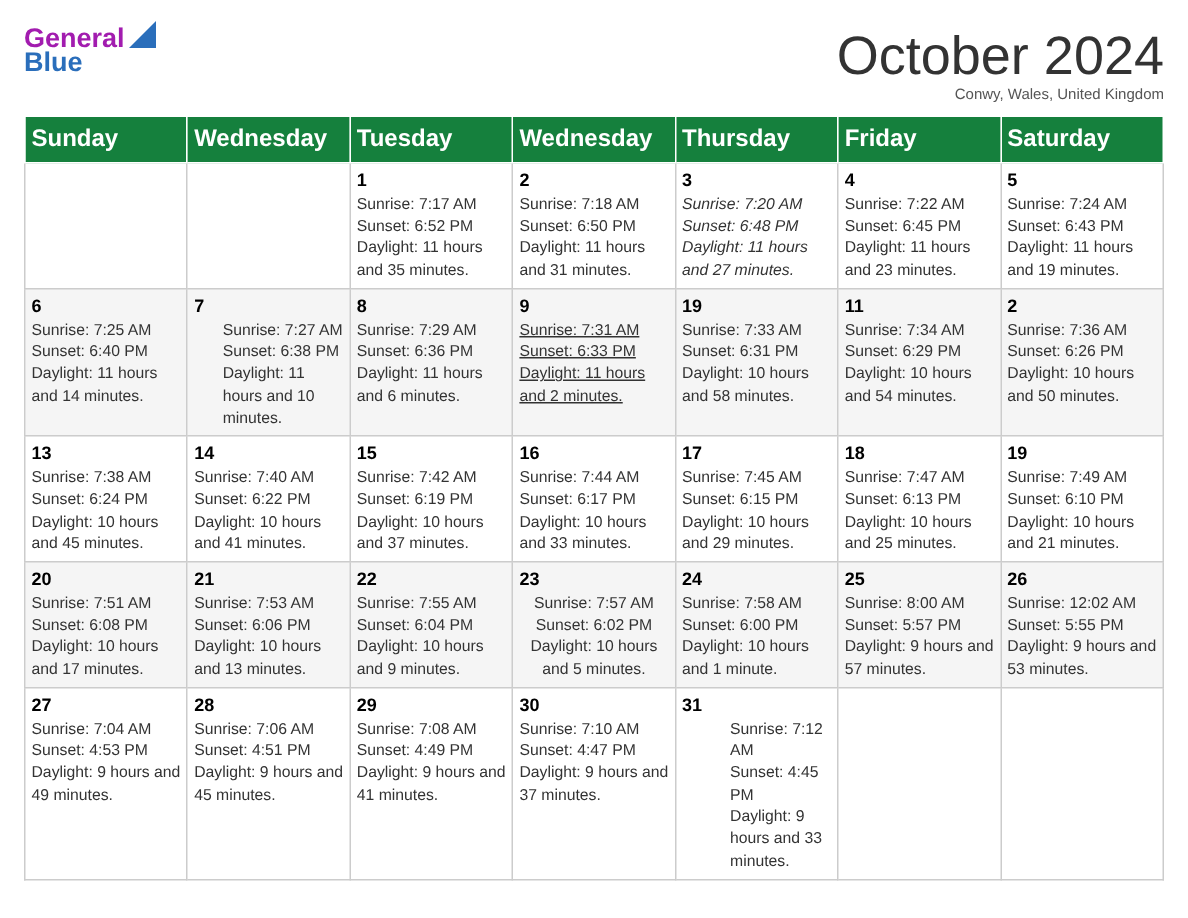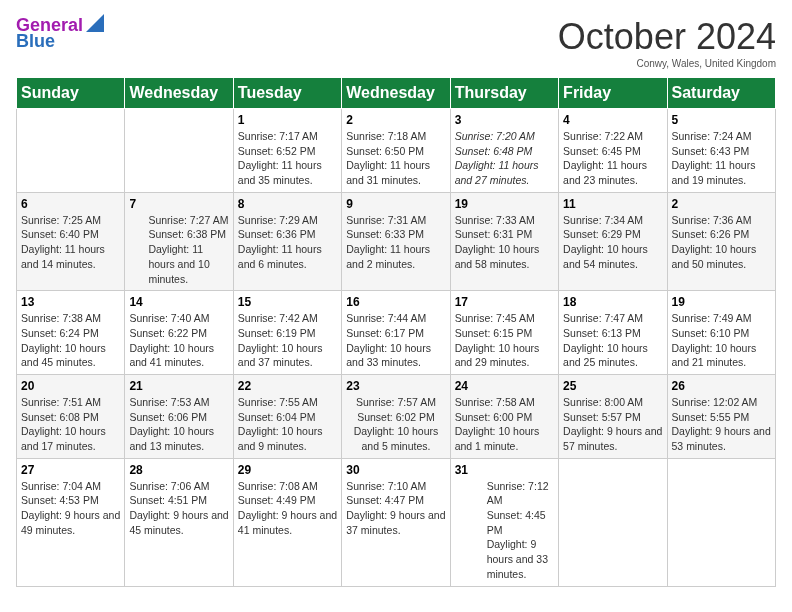--- a/index.html
+++ b/index.html
@@ -156,21 +156,21 @@
 Daylight: 11 hours and 10 minutes.</div>
         </td>
         <td>
           <span class="day-num">8</span>
           <div class="day-info" style="white-space: pre-line;">Sunrise: 7:29 AM
 Sunset: 6:36 PM
 Daylight: 11 hours and 6 minutes.</div>
         </td>
         <td>
           <span class="day-num">9</span>
-          <div class="day-info" style="white-space: pre-line;">Sunrise: 7:31 AM
+          <div class="day-info" style="white-space: pre-line; text-decoration: underline;">Sunrise: 7:31 AM
 Sunset: 6:33 PM
 Daylight: 11 hours and 2 minutes.</div>
         </td>
         <td>
           <span class="day-num">19</span>
           <div class="day-info" style="white-space: pre-line;">Sunrise: 7:33 AM
 Sunset: 6:31 PM
 Daylight: 10 hours and 58 minutes.</div>
         </td>
         <td>

